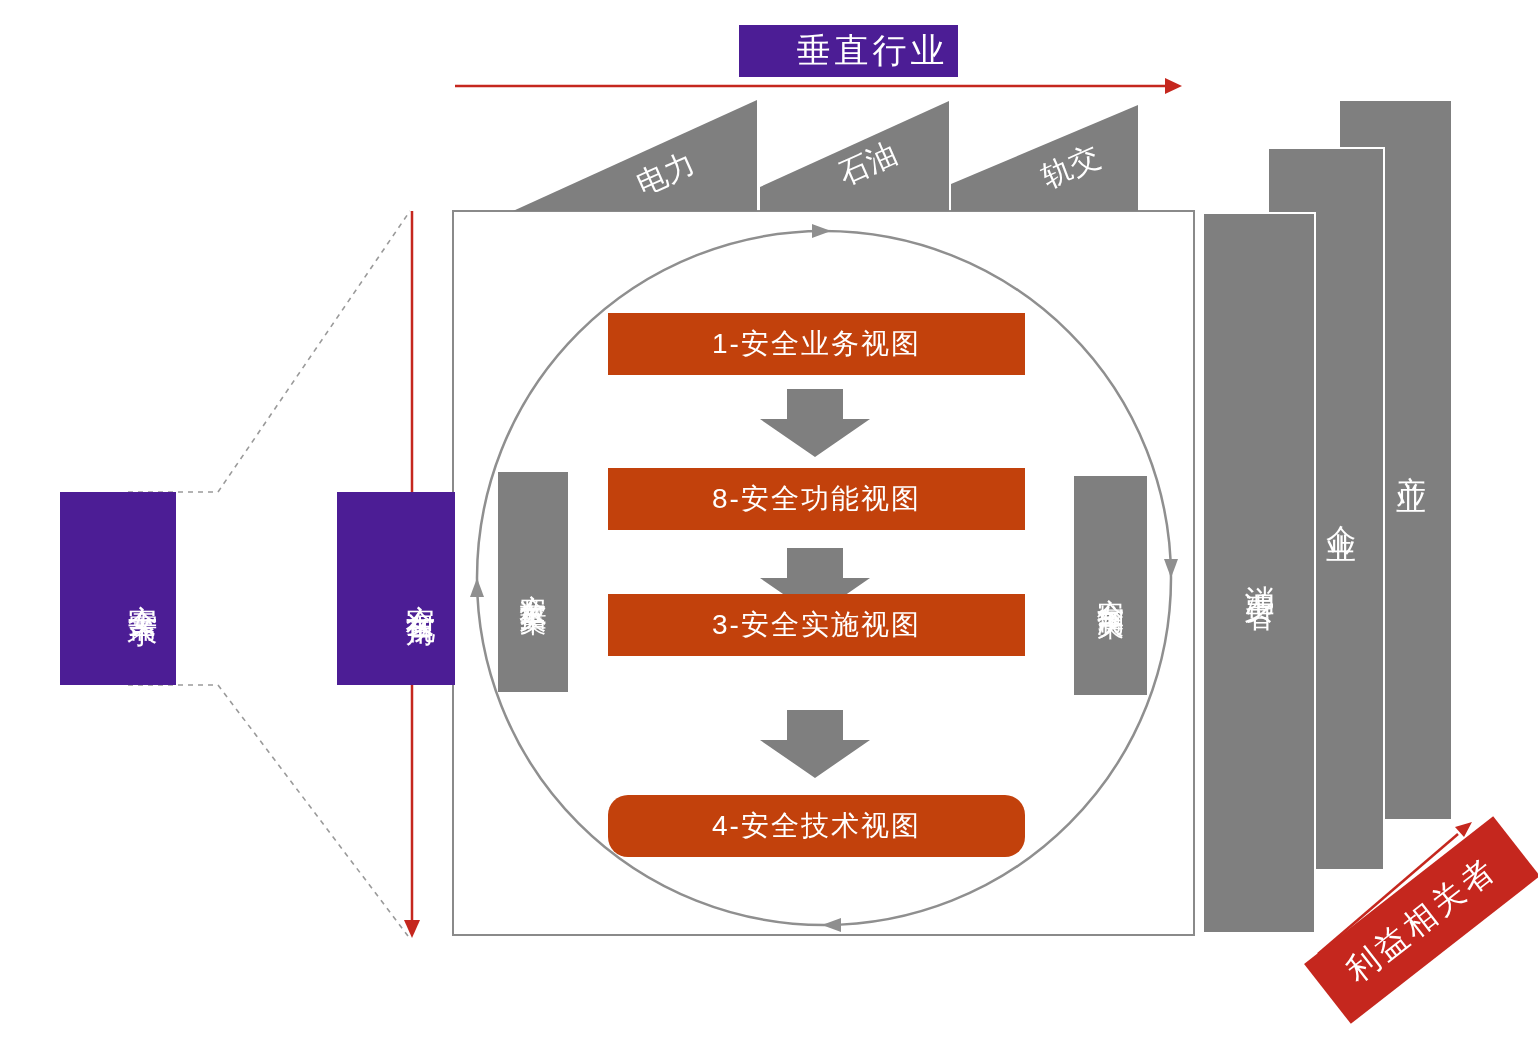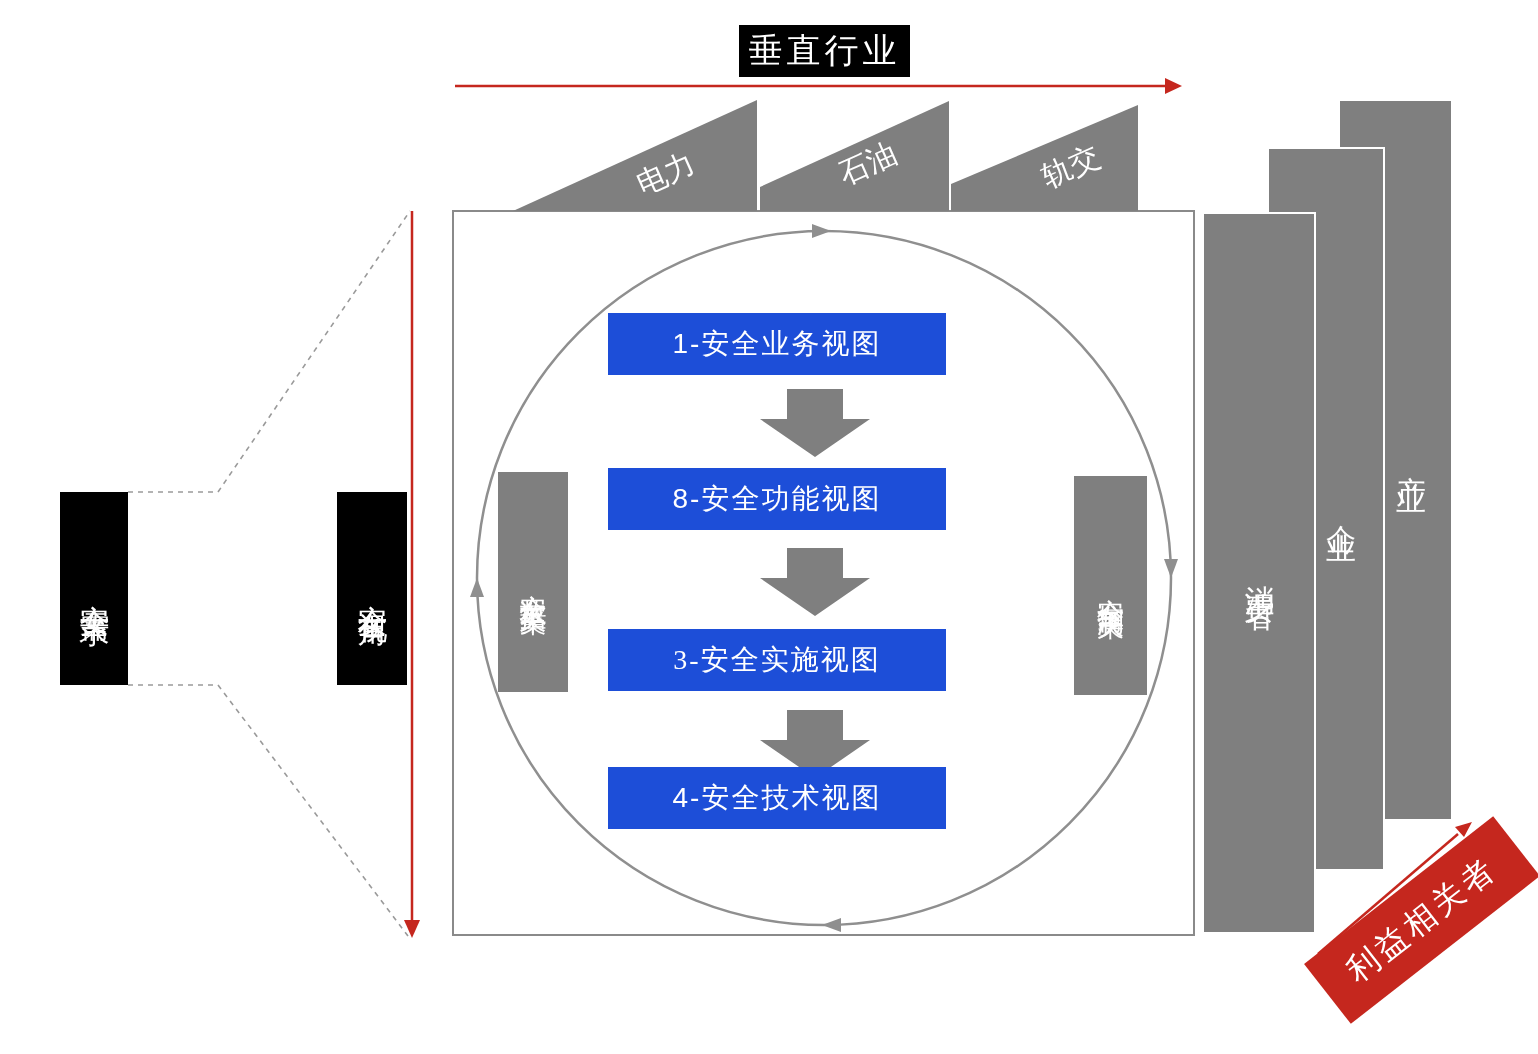--- a/index.html
+++ b/index.html
@@ -8,21 +8,21 @@
     font-family:"Liberation Sans","DejaVu Sans",sans-serif;
   }
   #lines{position:absolute;left:0;top:0;width:1538px;height:1054px;z-index:1;pointer-events:none;}
   
   .main-box{
     position:absolute;left:452px;top:210px;width:743px;height:726px;
     border:2px solid #8a8a8a;background:#ffffff;box-sizing:border-box;z-index:0;
   }
   
   .view-box{
-    position:absolute;left:608px;width:338px;height:62px;background:#1d4ed8;z-index:2;
+    position:absolute;left:608px;width:417px;height:62px;background:#c2410c;z-index:2;
     color:#fff;font-size:28px;display:flex;align-items:center;justify-content:center;
     letter-spacing:2px;
   }
   
   .block-arrow{
     position:absolute;left:760px;width:110px;height:68px;background:#7f7f7f;z-index:2;
     clip-path:polygon(27px 0,83px 0,83px 30px,110px 30px,55px 68px,0 30px,27px 30px);
   }
   
   .side-box{
@@ -37,22 +37,22 @@
     color:#fff;
   }
   .bar .v-text{position:absolute;font-size:30px;letter-spacing:8px;}
   
   .tooth-label{
     position:absolute;color:#fff;font-size:30px;z-index:2;white-space:nowrap;
     transform:translate(-50%,-50%) rotate(-24deg);
   }
   
   .red-box{
-    position:absolute;background:#000000;color:#fff;z-index:5;
-    display:flex;align-items:center;justify-content:center;
+    position:absolute;background:#4c1d95;color:#fff;z-index:5;
+    display:flex;align-items:center;justify-content:center;padding-left:48px;
   }
   .red-box.h-title{left:739px;top:25px;width:171px;height:52px;font-size:34px;letter-spacing:4px;}
   .red-box.vert{width:68px;height:193px;}
   .red-box.vert .v-text{font-size:30px;}
   .stakeholder-label{
     position:absolute;left:1302px;top:882px;width:240px;height:76px;background:#c5271e;
     color:#fff;font-size:32px;letter-spacing:4px;display:flex;align-items:center;justify-content:center;
     transform:rotate(-38deg);z-index:5;white-space:nowrap;
   }
 </style>
@@ -89,23 +89,23 @@
   </svg>
 
   <div class="tooth-label" style="left:666px;top:174px;">电力</div>
   <div class="tooth-label" style="left:868px;top:164px;">石油</div>
   <div class="tooth-label" style="left:1071px;top:167px;">轨交</div>
 
   <div class="view-box" style="top:313px;">1-安全业务视图</div>
   <div class="block-arrow" style="top:389px;"></div>
   <div class="view-box" style="top:468px;">8-安全功能视图</div>
   <div class="block-arrow" style="top:548px;"></div>
-  <div class="view-box" style="top:629px;font-family:Liberation Serif, serif;">3-安全实施视图</div>
+  <div class="view-box" style="top:594px;">3-安全实施视图</div>
   <div class="block-arrow" style="top:710px;"></div>
-  <div class="view-box" style="top:767px;">4-安全技术视图</div>
+  <div class="view-box" style="top:795px;border-radius:20px;">4-安全技术视图</div>
 
   <div class="side-box" style="left:498px;top:472px;width:70px;height:220px;">
     <span class="v-text">安全数据采集</span>
   </div>
   <div class="side-box" style="left:1074px;top:476px;width:73px;height:219px;">
     <span class="v-text">安全控制决策</span>
   </div>
 
   <div class="bar" style="left:1338px;top:99px;width:115px;height:722px;z-index:2;">
     <span class="v-text" style="right:20px;top:50%;transform:translateY(-50%);">产业</span>

